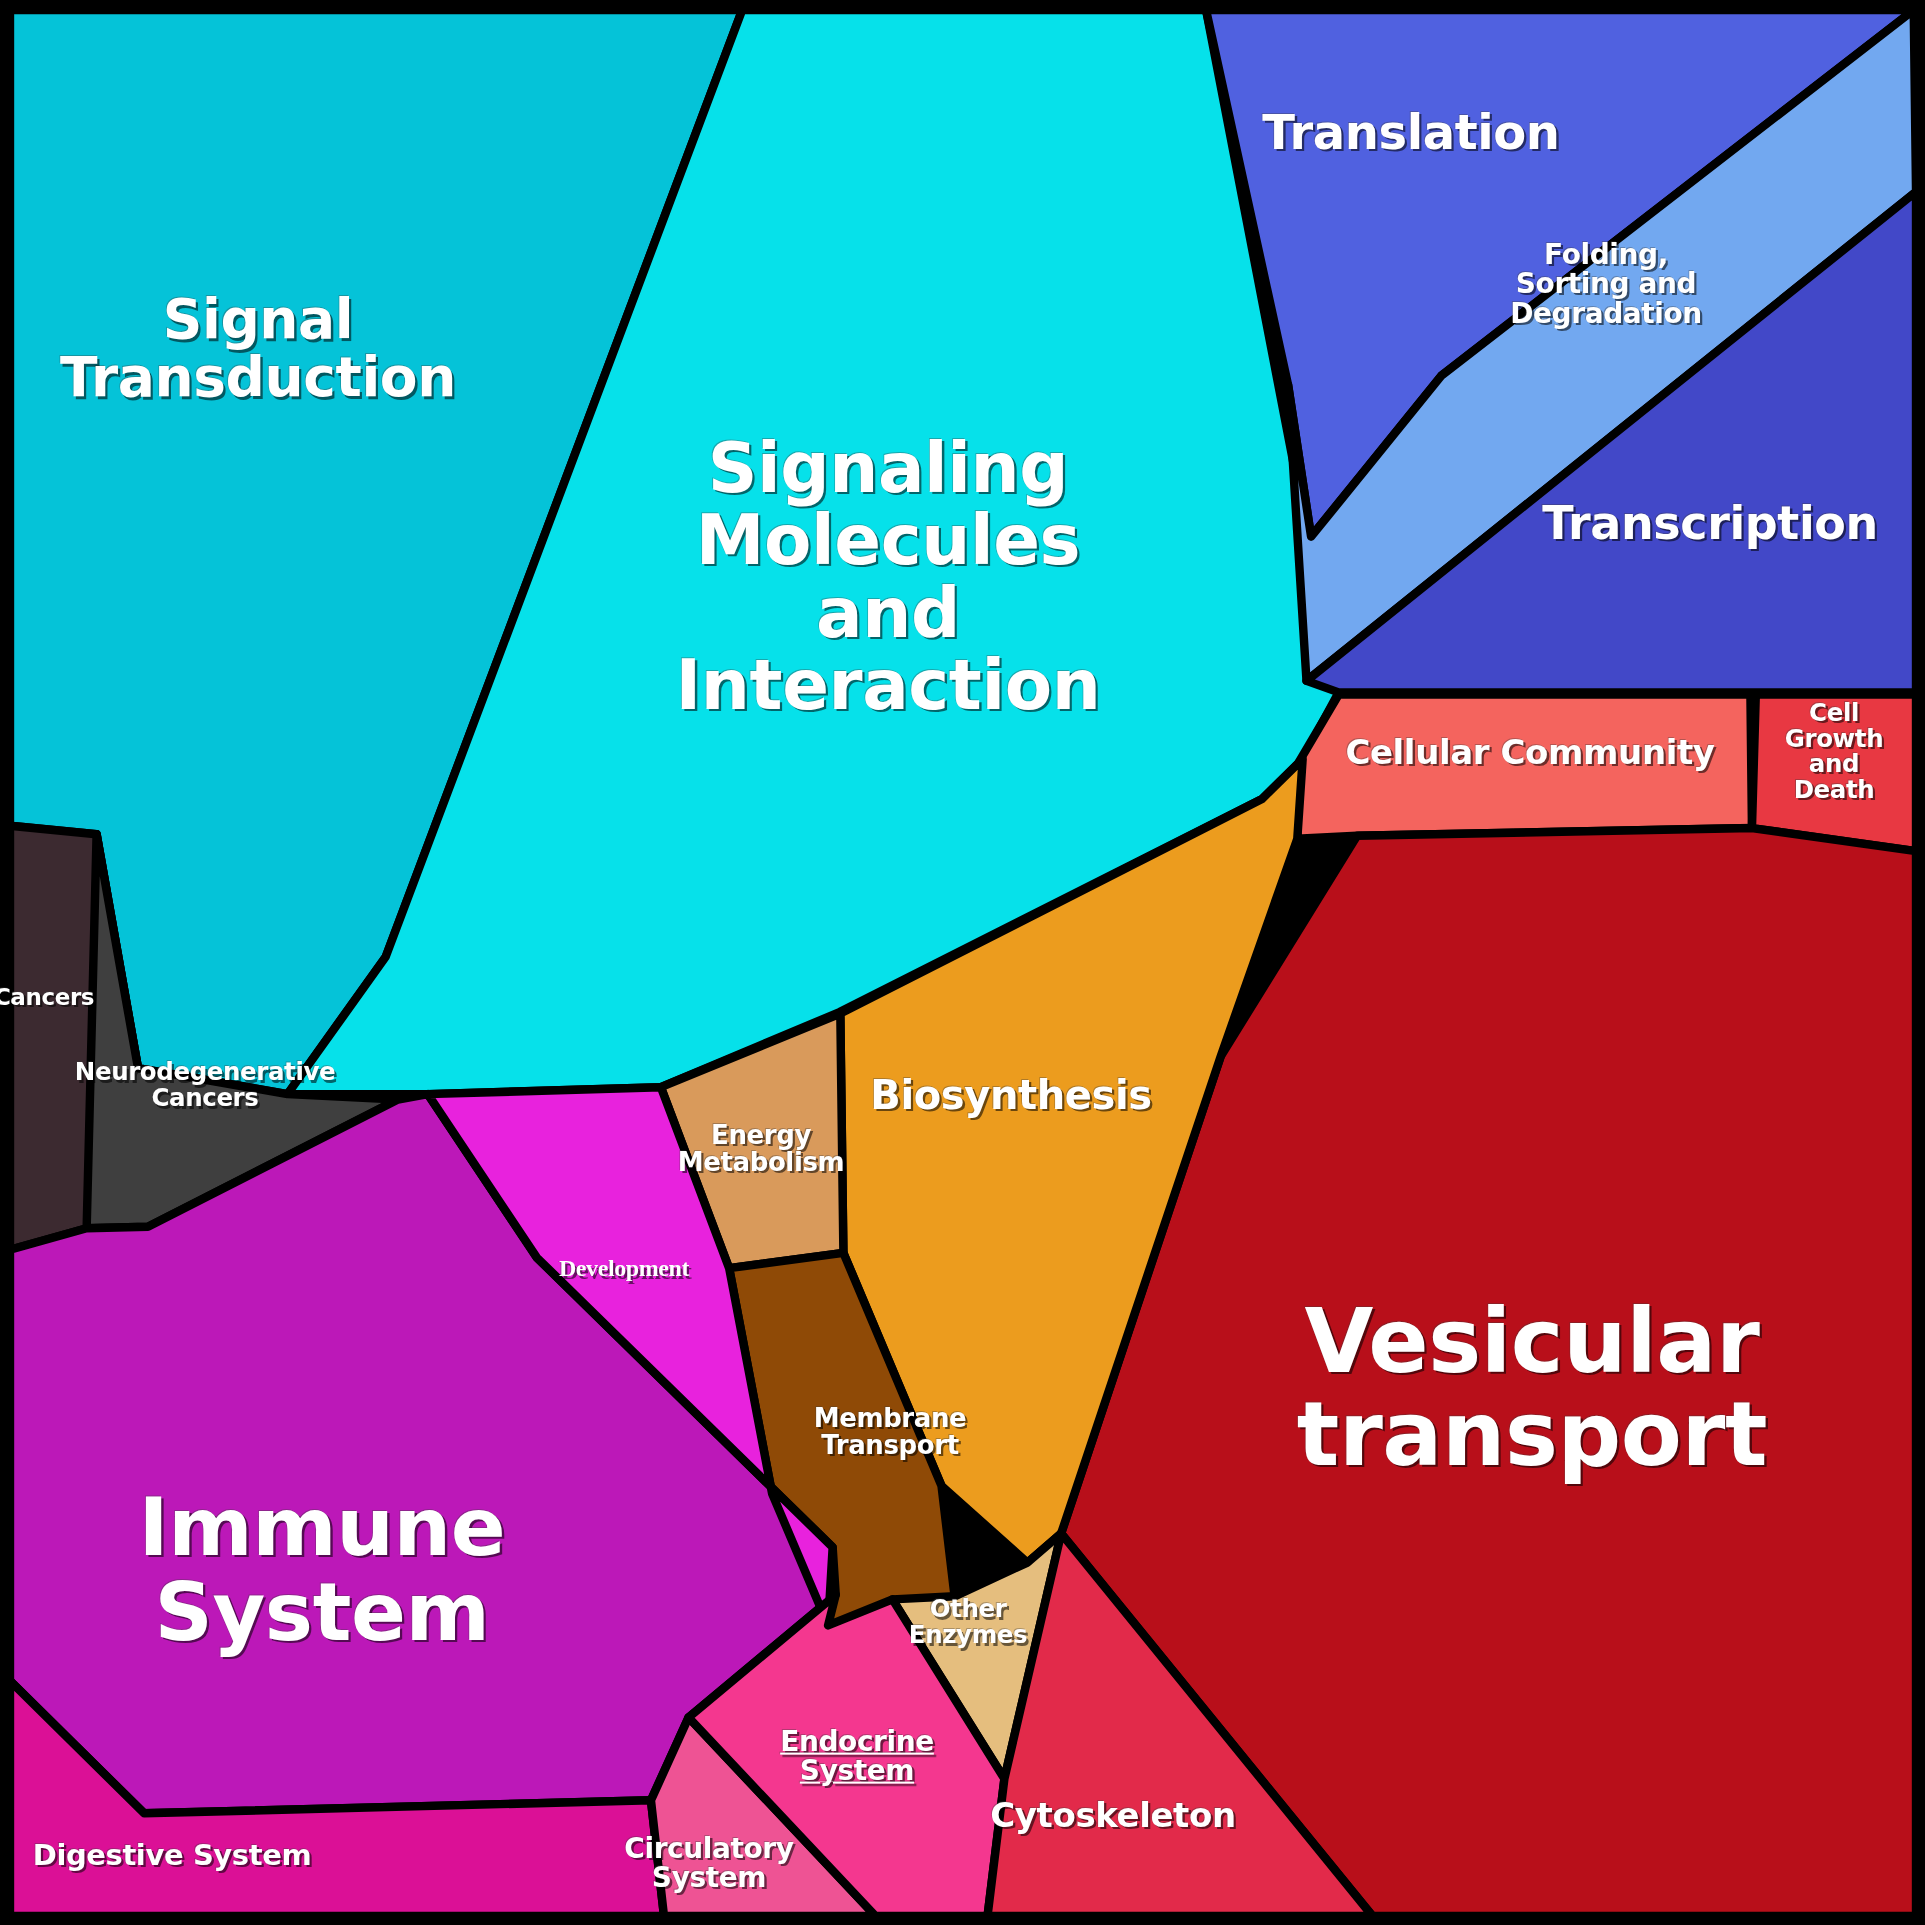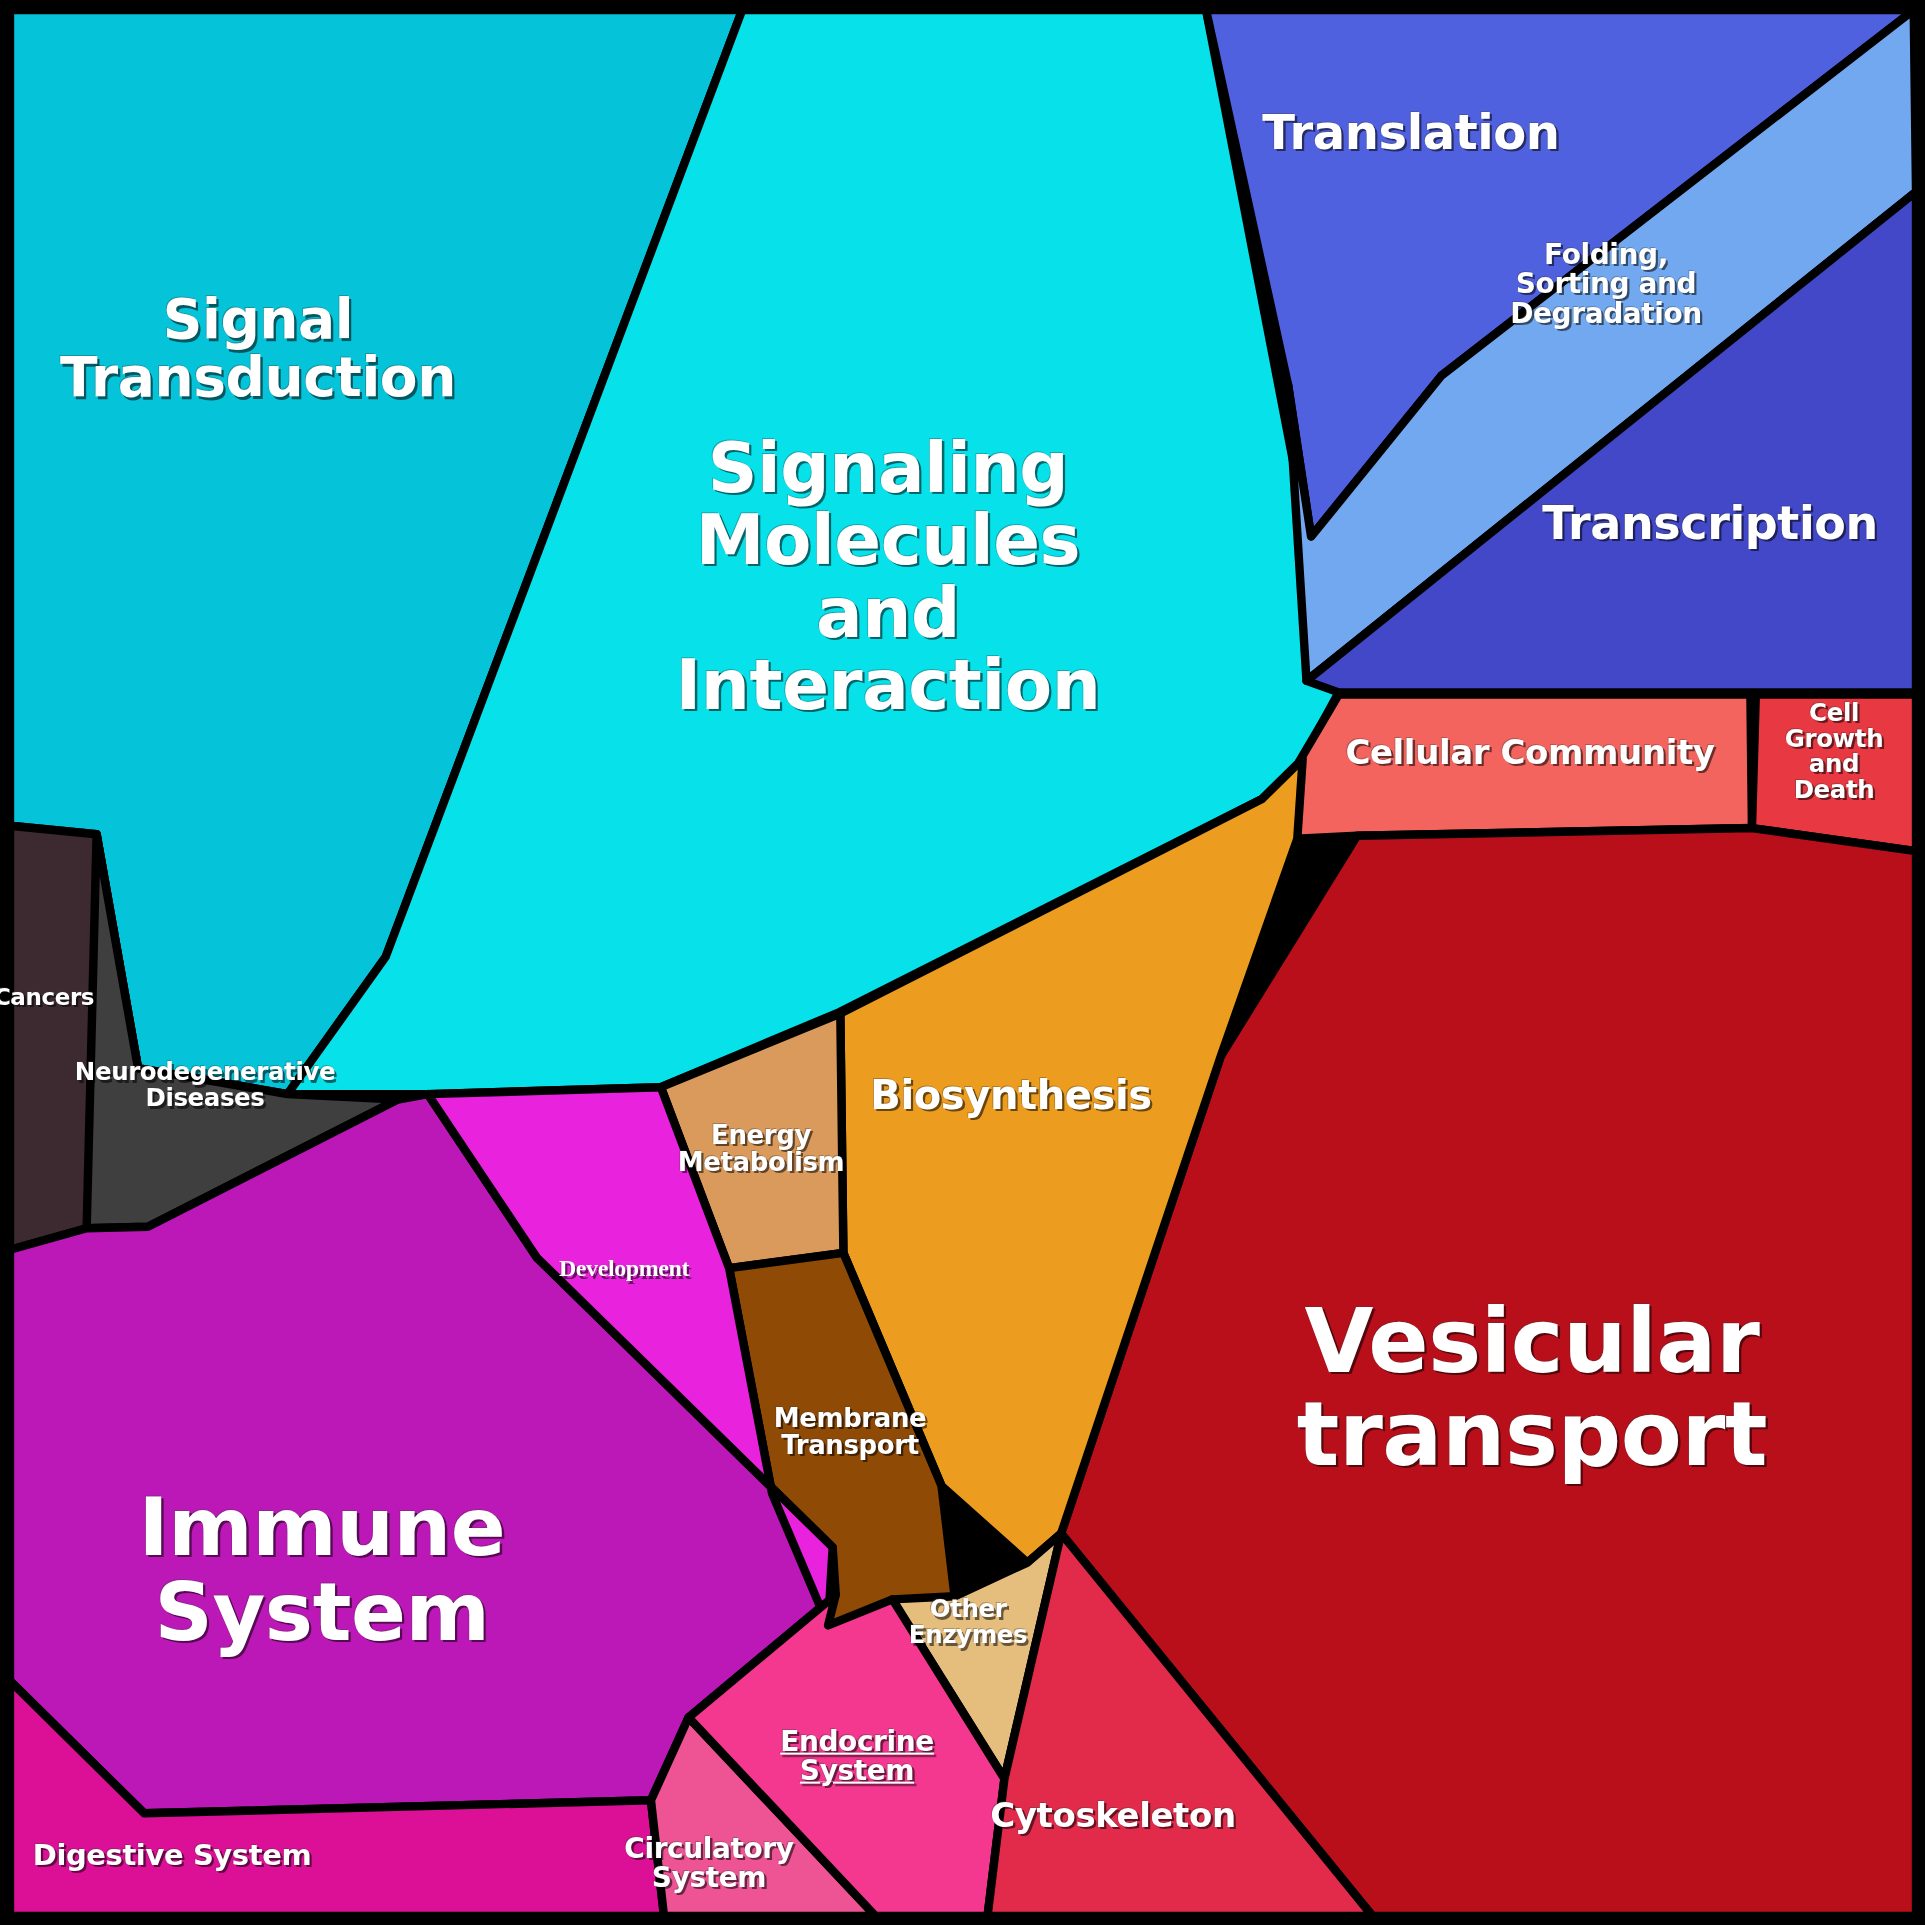--- a/index.html
+++ b/index.html
@@ -82,27 +82,27 @@
 Degradation</div>
       <div class="cell-label" style="left: 1710px; top: 523px; font-size: 46px; text-align: right;">Transcription</div>
       <div class="cell-label" style="left: 1530px; top: 753px; font-size: 34px;">Cellular Community</div>
       <div class="cell-label" style="left: 1834px; top: 751px; font-size: 24.5px;">Cell Growth
 and Death</div>
       <div class="cell-label" style="left: 1532px; top: 1388px; font-size: 89px;">Vesicular
 transport</div>
       <div class="cell-label" style="left: 1011px; top: 1095px; font-size: 40px;">Biosynthesis</div>
       <div class="cell-label" style="left: 761px; top: 1149px; font-size: 26px;">Energy
 Metabolism</div>
-      <div class="cell-label" style="left: 850px; top: 1432px; font-size: 26px;">Membrane
+      <div class="cell-label" style="left: 890px; top: 1432px; font-size: 26px;">Membrane
 Transport</div>
       <div class="cell-label" style="left: 968px; top: 1622px; font-size: 24.5px;">Other
 Enzymes</div>
       <div class="cell-label" style="left: 44px; top: 997px; font-size: 23px;">Cancers</div>
       <div class="cell-label" style="left: 205px; top: 1085px; font-size: 24.5px;">Neurodegenerative
-Diseases</div>
+Cancers</div>
       <div class="cell-label" style="left: 322px; top: 1570px; font-size: 81px;">Immune
 System</div>
       <div class="cell-label" style="left: 624px; top: 1269px; font-size: 24px; font-family: Liberation Serif, serif;">Development</div>
       <div class="cell-label" style="left: 172px; top: 1855px; font-size: 29px;">Digestive System</div>
       <div class="cell-label" style="left: 709px; top: 1863px; font-size: 28px;">Circulatory
 System</div>
       <div class="cell-label" style="left: 857px; top: 1756px; font-size: 28px; text-decoration: underline;">Endocrine
 System</div>
       <div class="cell-label" style="left: 1113px; top: 1816px; font-size: 34px;">Cytoskeleton</div>
     </div>

